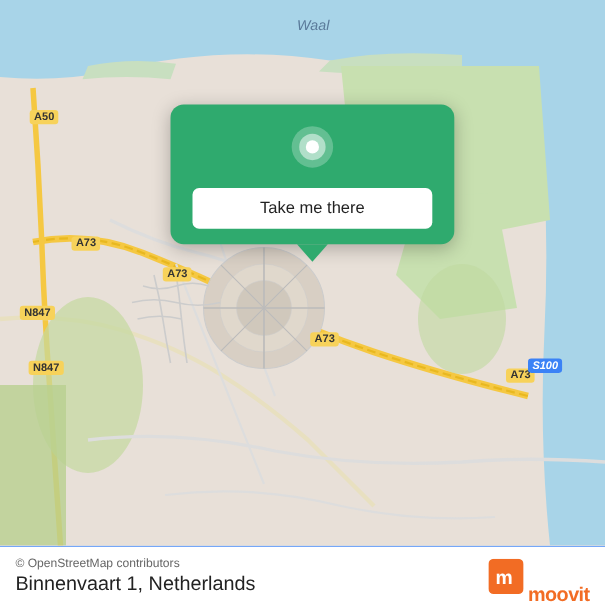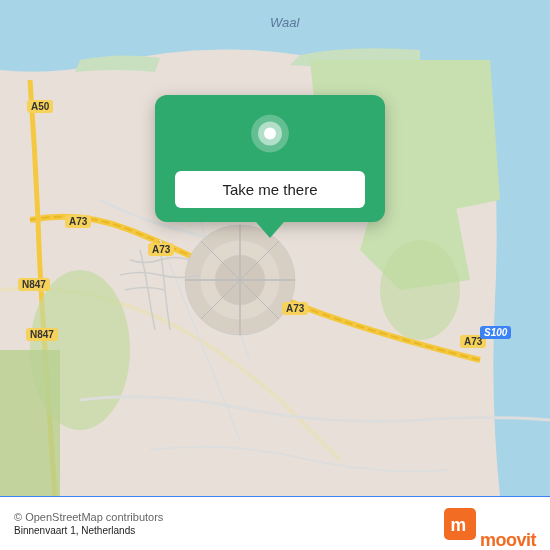--- a/index.html
+++ b/index.html
@@ -28,21 +28,21 @@
       height: 100%;
       position: absolute;
       top: 0; left: 0;
     }
 
     
     #popup-card {
       position: absolute;
       top: 95px;
       left: 155px;
-      width: 230px;
+      width: 258px;
       background: #2faa6e;
       border-radius: 12px;
       display: flex;
       flex-direction: column;
       align-items: center;
       padding: 18px 20px 14px 20px;
       box-shadow: 0 4px 16px rgba(0,0,0,0.25);
     }
     #popup-pin {
       width: 48px;
@@ -81,21 +81,21 @@
       display: flex;
       align-items: center;
       padding: 0 14px;
       justify-content: space-between;
     }
     #attribution {
       font-size: 11px;
       color: #666;
     }
     #location-text {
-      font-size: 10px;
+      font-size: 18px;
       color: #222;
       font-weight: 400;
     }
     #moovit-logo {
       display: flex;
       align-items: center;
       gap: 4px;
     }
     #moovit-logo-icon {
       width: 32px;

